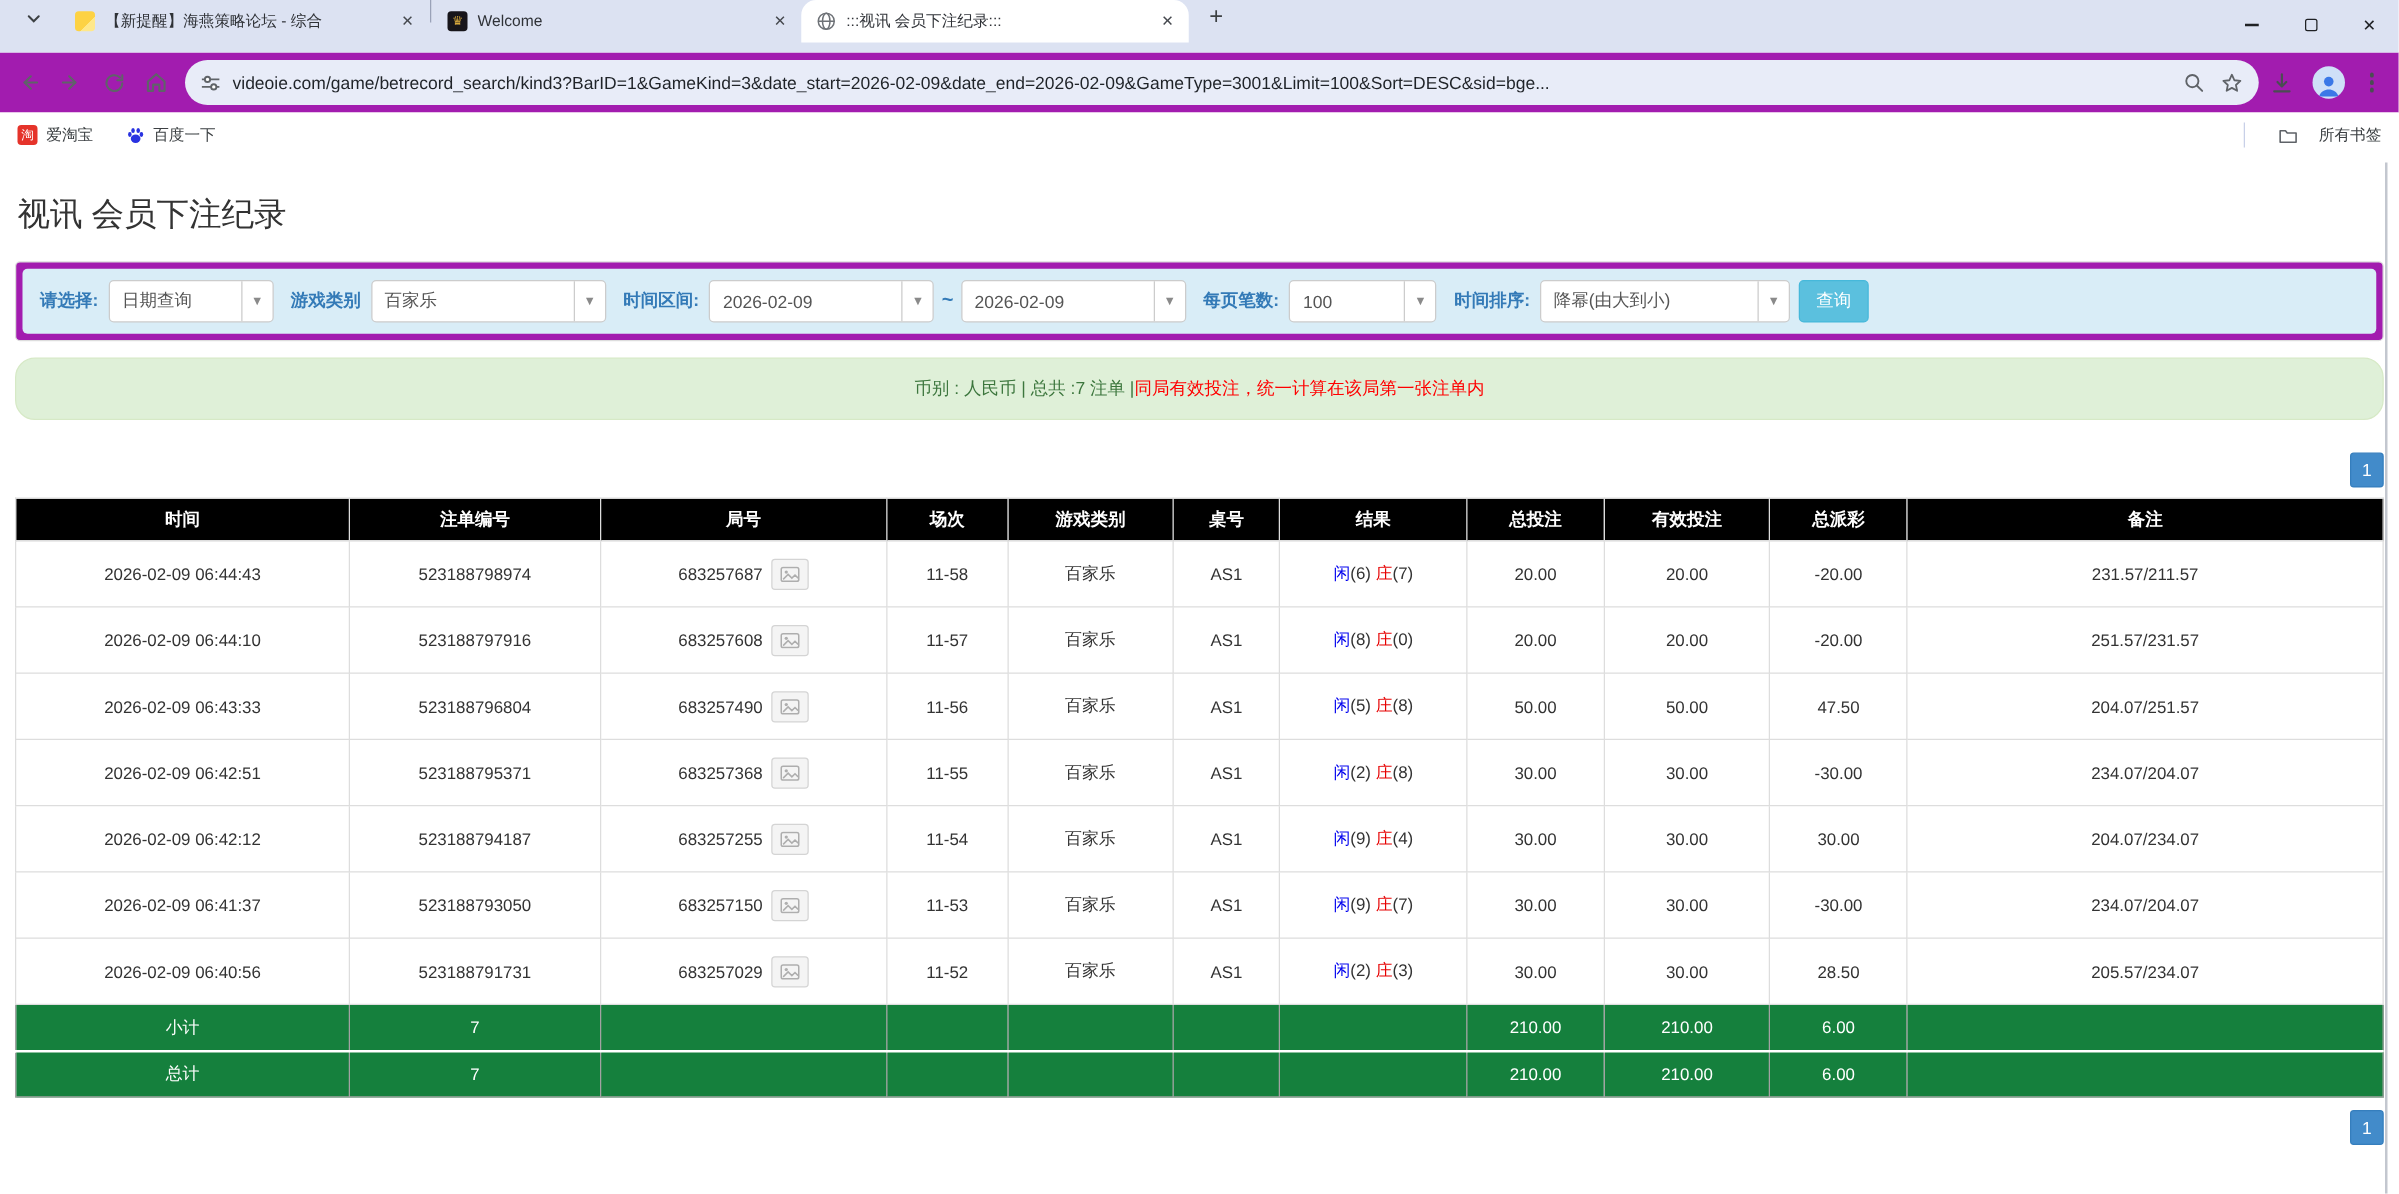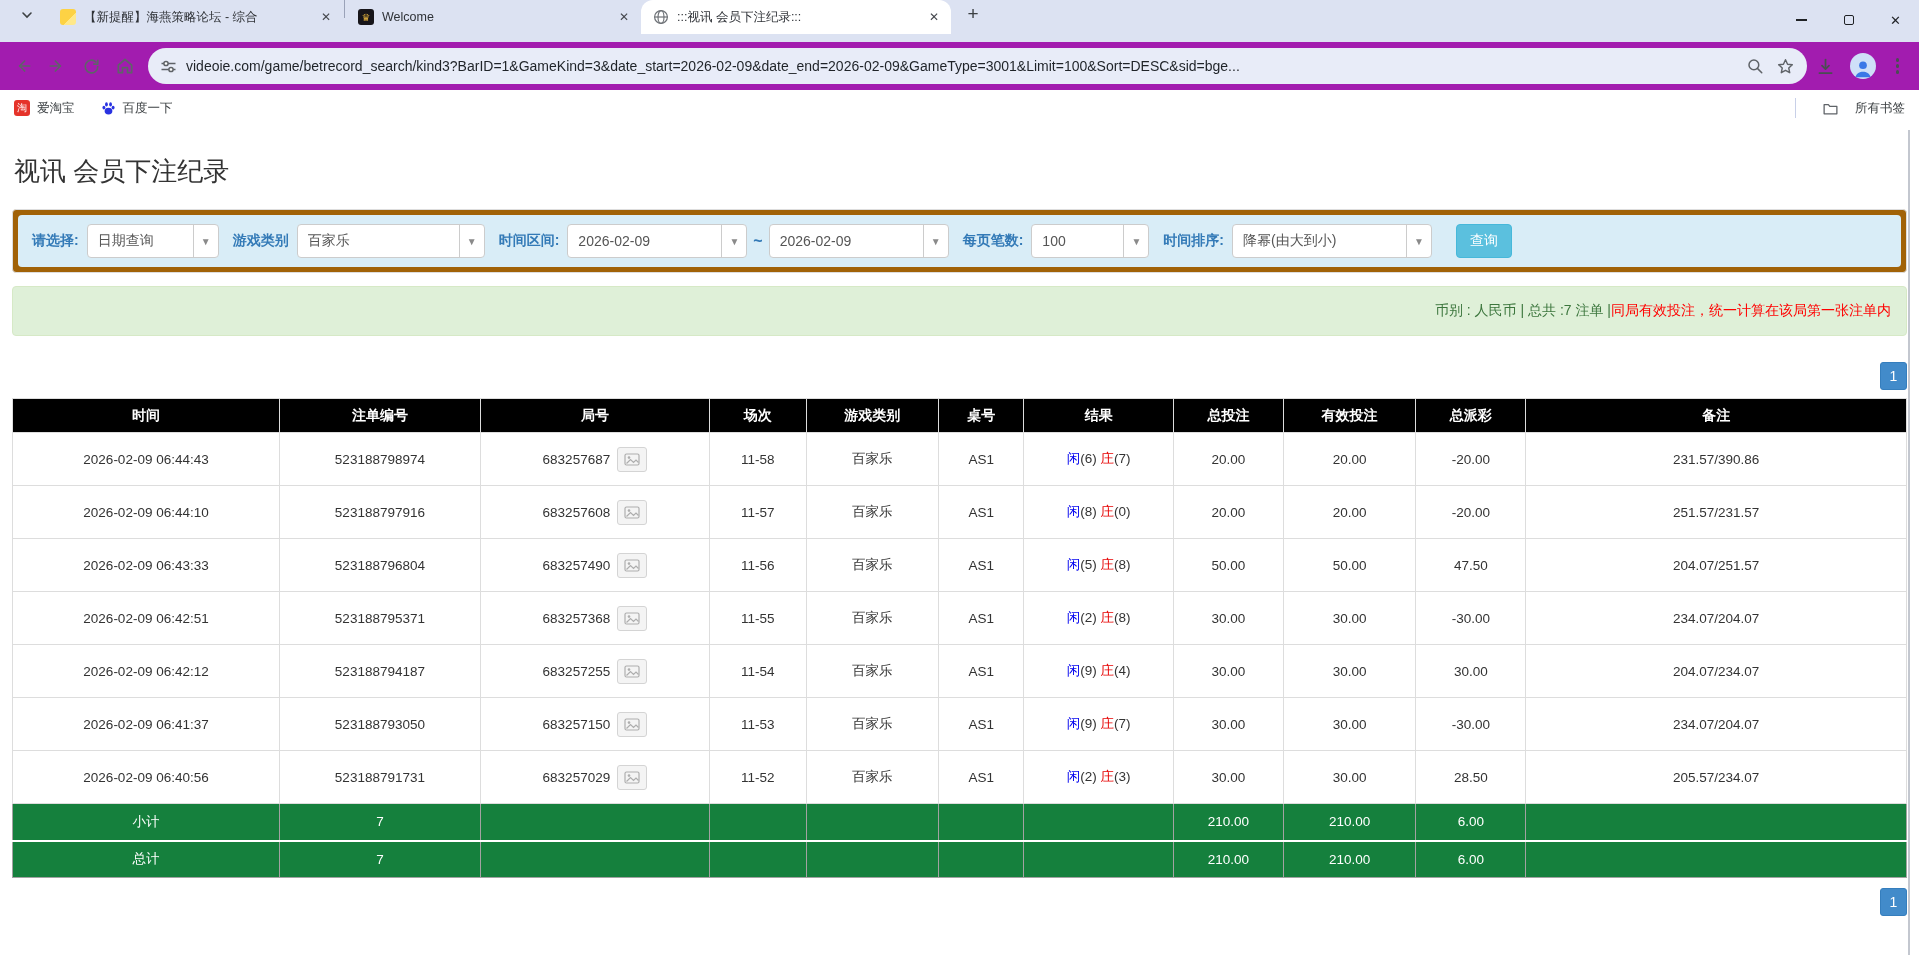--- a/index.html
+++ b/index.html
@@ -36,31 +36,31 @@
   .bookmarks { height:36px; background:#fff; display:flex; align-items:center; padding:0 14px; font-size:12.5px; color:#3c4043; }
   .bm-item { display:flex; align-items:center; gap:7px; margin-right:26px; }
   .bm-ico-taobao { width:16px; height:16px; background:#e5332a; border-radius:3px; color:#fff; font-size:10px; display:flex; align-items:center; justify-content:center; }
   .bm-right { margin-left:auto; display:flex; align-items:center; gap:16px; }
   .bm-divider { width:1px; height:20px; background:#c8d0e8; margin-right:10px; }
 
   
   .page { padding:14px 12px 0 12px; position:relative; }
   .page-title { font-size:26px; font-weight:400; color:#333; margin:14px 0 20px 2px; }
 
-  .filter-panel { border:1px solid #ddd; border-radius:4px; padding:5px; background:#a16207; }
+  .filter-panel { border:1px solid #ddd; border-radius:4px; padding:5px; background:#a21caf; }
   .filter-bar { background:#d9edf7; border-radius:4px; padding:9px 12px; display:flex; align-items:center; }
   .f-label { color:#337ab7; font-weight:bold; font-size:14px; white-space:nowrap; margin:0 8px 0 14px; }
   .f-label:first-child { margin-left:2px; }
   .select { background:#fff; border:1px solid #ccc; border-radius:4px; height:34px; display:flex; align-items:center; font-size:14px; color:#555; }
   .select .sel-val { padding:0 10px; flex:1; white-space:nowrap; }
   .select .sel-arrow { width:25px; align-self:stretch; border-left:1px solid #ccc; display:flex; align-items:center; justify-content:center; color:#8a8a8a; font-size:10px; }
   .tilde { color:#337ab7; font-weight:bold; margin:0 6px; }
-  .btn-query { background:#5bc0de; border:1px solid #46b8da; color:#fff; font-size:14px; border-radius:4px; height:34px; padding:0 13px; margin-left:24px; cursor:pointer; }
-
-  .green-bar { margin-top:13px; background:#dff0d8; border:1px solid #d6e9c6; border-radius:4px; padding:15px; display:flex; justify-content:flex-end; align-items:center; font-size:14px; }
+  .btn-query { background:#5bc0de; border:1px solid #46b8da; color:#fff; font-size:14px; border-radius:4px; height:34px; padding:0 13px; margin-left:7px; cursor:pointer; }
+
+  .green-bar { margin-top:13px; background:#dff0d8; border:1px solid #d6e9c6; border-radius:16px; padding:15px; display:flex; justify-content:center; align-items:center; font-size:14px; }
   .green-bar .gb-left { color:#3c763d; }
   .green-bar .gb-notice { color:#ff0000; }
 
   .pager { display:flex; justify-content:flex-end; margin-top:26px; }
   .pager.bottom { margin-top:10px; }
   .page-btn { background:#428bca; border:1px solid #357ebd; color:#fff; min-width:27px; height:28px; border-radius:3px; display:flex; align-items:center; justify-content:center; font-size:14px; }
 
   table.records { width:100%; border-collapse:collapse; table-layout:fixed; margin-top:8px; }
   table.records th { background:#000; color:#fff; font-size:14px; font-weight:bold; height:34px; border:1px solid #ddd; text-align:center; }
   table.records td { font-size:13.5px; color:#333; text-align:center; height:53px; border:1px solid #ddd; background:#fff; }
@@ -329,21 +329,21 @@
           <td>11-58</td>
           <td>百家乐</td>
           <td>AS1</td>
           <td>
             <span class="res-xian">闲</span><span>(6)</span>
             <span class="res-zhuang">庄</span><span>(7)</span>
           </td>
           <td class="cell-bet">20.00</td>
           <td>20.00</td>
           <td class="neg">-20.00</td>
-          <td>231.57/390.86</td>
+          <td>231.57/211.57</td>
         </tr>
 
         <tr class="data-row">
           <td>2026-02-09 06:44:10</td>
           <td>523188797916</td>
           <td>
             <span class="round-cell-inner">
               <span>683257608</span>
               <span class="round-icon">
                 <svg width="16" height="13" viewBox="0 0 16 13" fill="none" stroke="#aeaeae" stroke-width="1.2">

